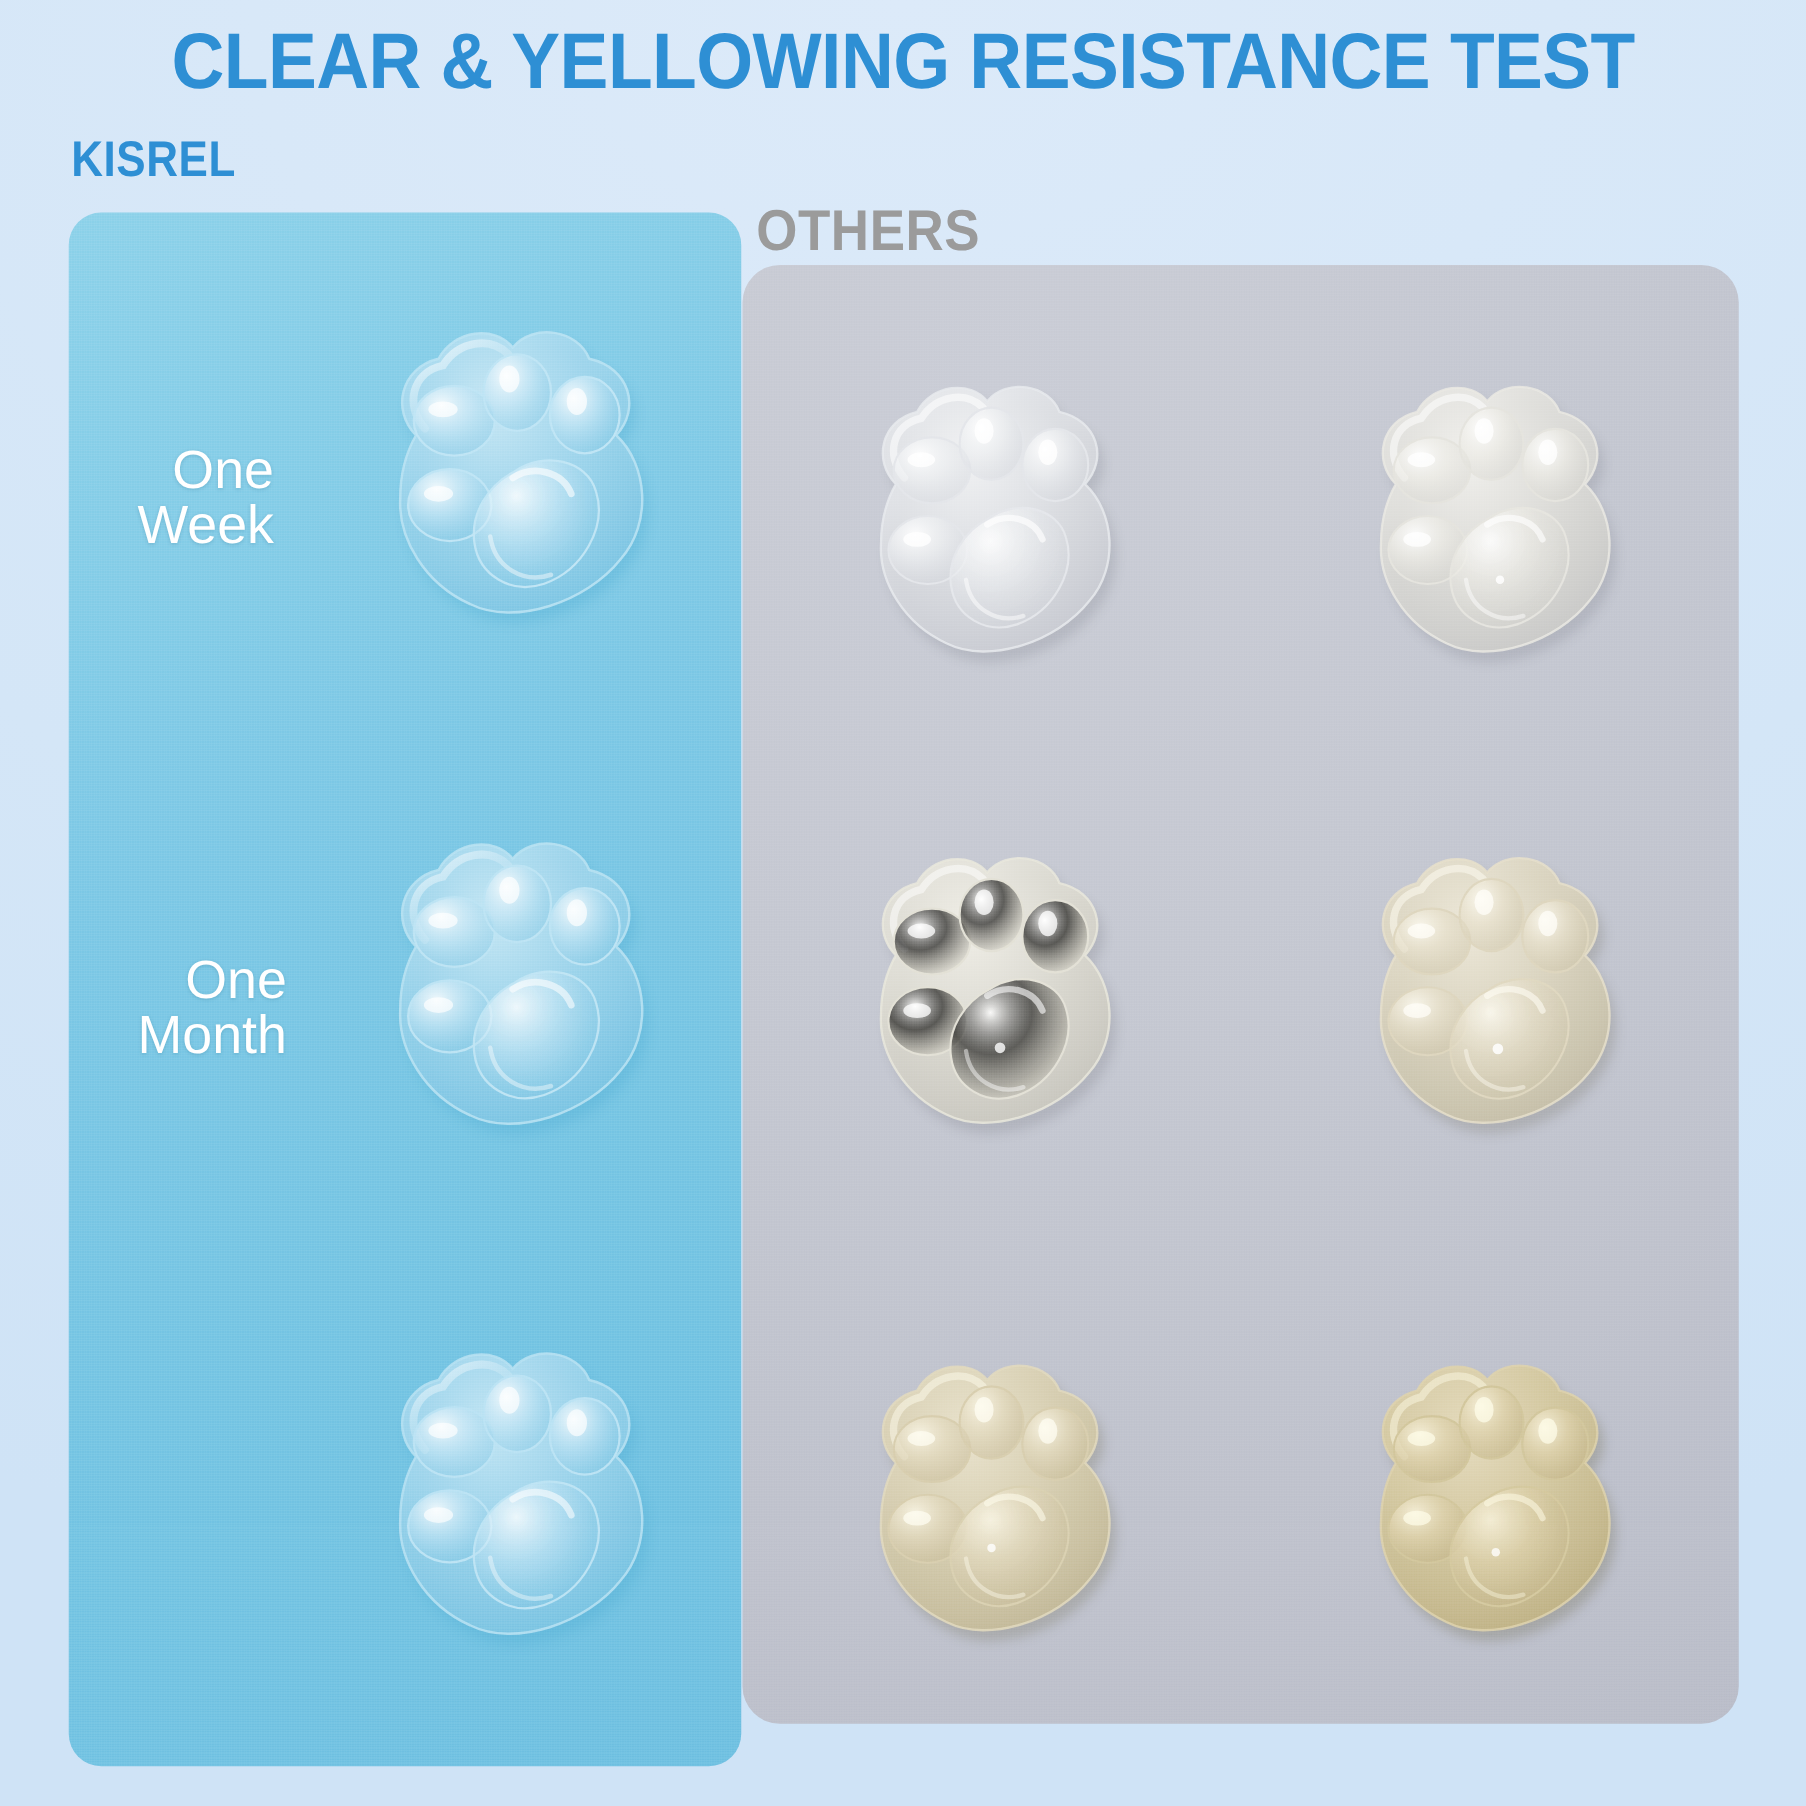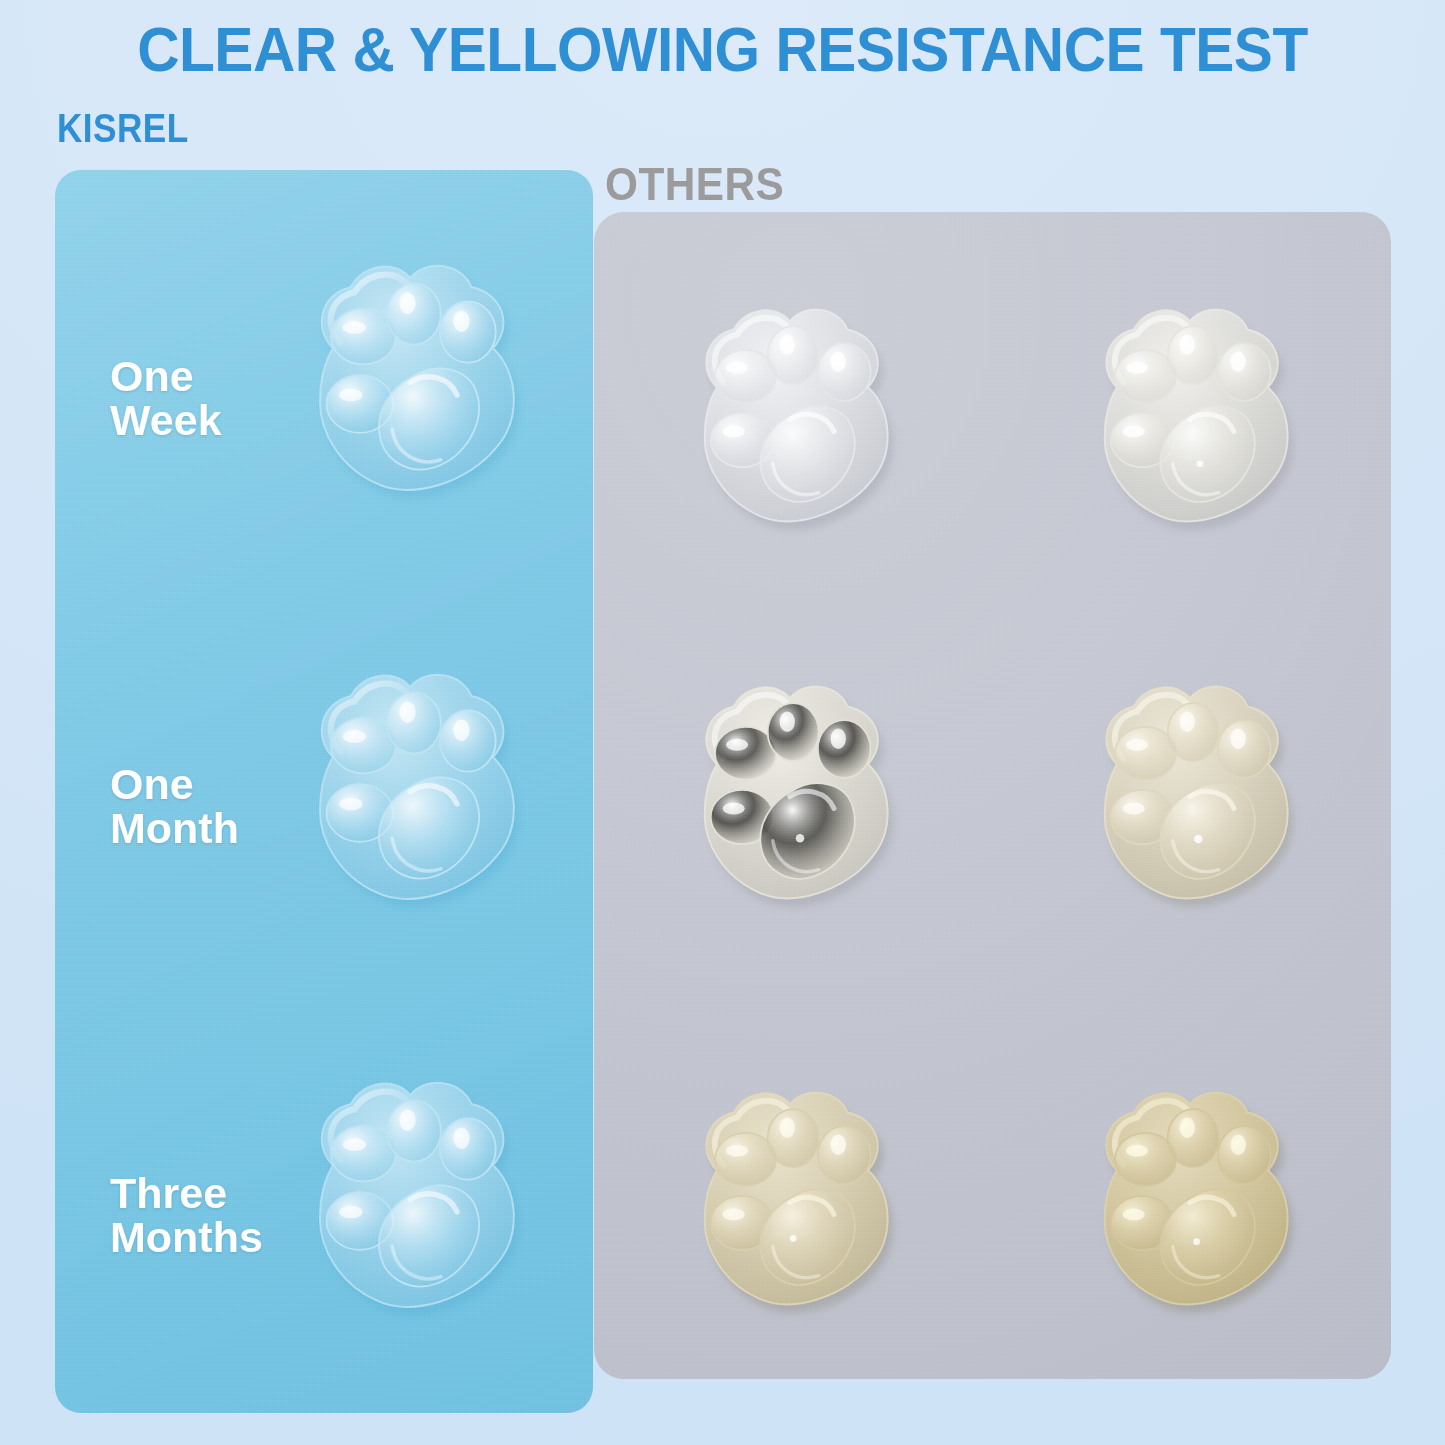--- a/index.html
+++ b/index.html
@@ -106,24 +106,25 @@
       repeating-linear-gradient(90deg, rgba(255,255,255,.08) 0 1px, rgba(0,0,0,.025) 1px 2px);
     mix-blend-mode: overlay;
   }
 
   
   .row-label {
     position: absolute;
     left: 55px;
     color: #ffffff;
     font-size: 43px;
-    font-weight: bold;
+    font-weight: normal;
     line-height: 1.02;
     text-shadow: 0 1px 3px rgba(40,110,140,.28);
     white-space: pre-line;
+    text-align: right;
   }
 
   
   .paw {
     position: absolute;
     transform-origin: center center;
   }
   .paw svg { display: block; width: 100%; height: 100%; }
 </style>
 </head>
@@ -138,22 +139,20 @@
 <div class="others-label">OTHERS</div>
 
 <div class="panel-kisrel">
 
   <div class="row-label" style="top:185px;">One
 Week</div>
 
   <div class="row-label" style="top:593px;">One
 Month</div>
 
-  <div class="row-label" style="top:1002px;">Three
-Months</div>
 
   <div class="paw" style="left:222px; top:72px; width:270px; height:270px;">
     <svg viewBox="0 0 300 300" xmlns="http://www.w3.org/2000/svg">
       <defs>
         <radialGradient id="kbody1" cx="38%" cy="26%" r="86%">
           <stop offset="0%" stop-color="#cfeaf6" stop-opacity=".92"></stop>
           <stop offset="42%" stop-color="#aedcf0" stop-opacity=".80"></stop>
           <stop offset="78%" stop-color="#92cfe9" stop-opacity=".72"></stop>
           <stop offset="100%" stop-color="#7cc5e4" stop-opacity=".70"></stop>
         </radialGradient>

